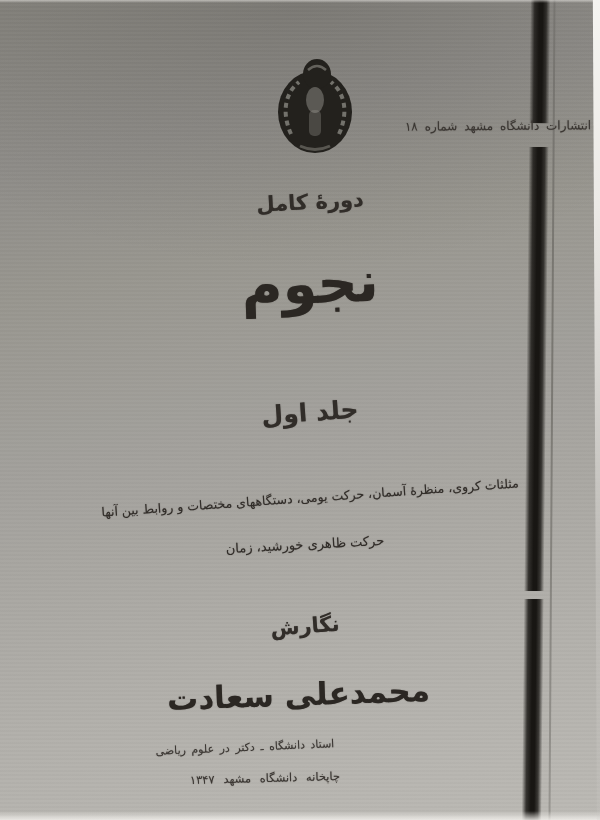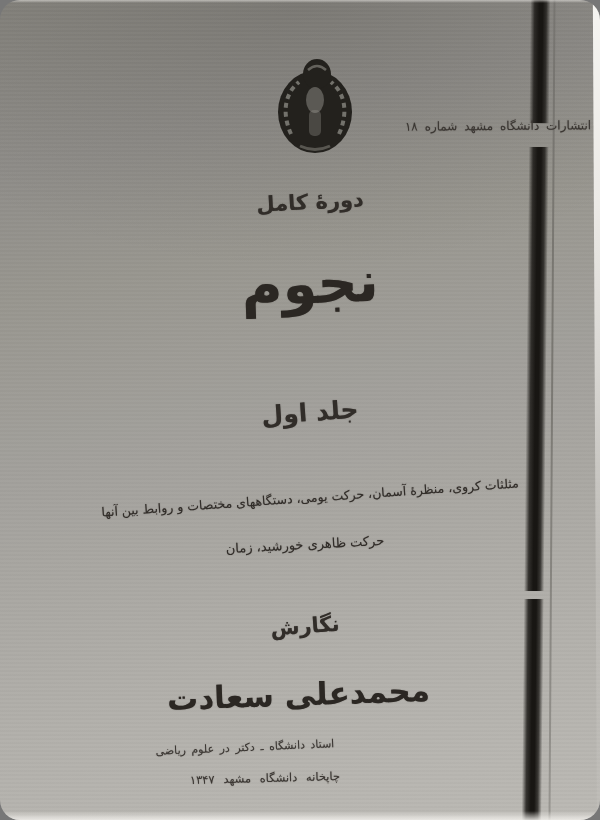--- a/index.html
+++ b/index.html
@@ -7,21 +7,20 @@
     width:600px;height:820px;overflow:hidden;
     font-family:"DejaVu Sans",sans-serif;
     background:#777;
   }
   .page{
     position:relative;width:600px;height:820px;overflow:hidden;
     background:linear-gradient(168deg,
       #86847e 0%, #8f8d89 18%, #98968f 32%,
       #a19f9a 48%, #a9a7a2 62%, #b2b0ab 78%,
       #b8b6b1 92%, #bbb9b4 100%);
-    border-radius:20px;
   }
   .vignette{
     position:absolute;inset:0;pointer-events:none;z-index:1;
     background:radial-gradient(130% 55% at 50% 0%, rgba(20,18,15,0.12), rgba(20,18,15,0) 60%);
   }
   .grain{
     position:absolute;inset:0;pointer-events:none;z-index:1;
     background:repeating-linear-gradient(0deg,
       rgba(0,0,0,0.015) 0 2px, rgba(255,255,255,0.015) 2px 4px);
   }

